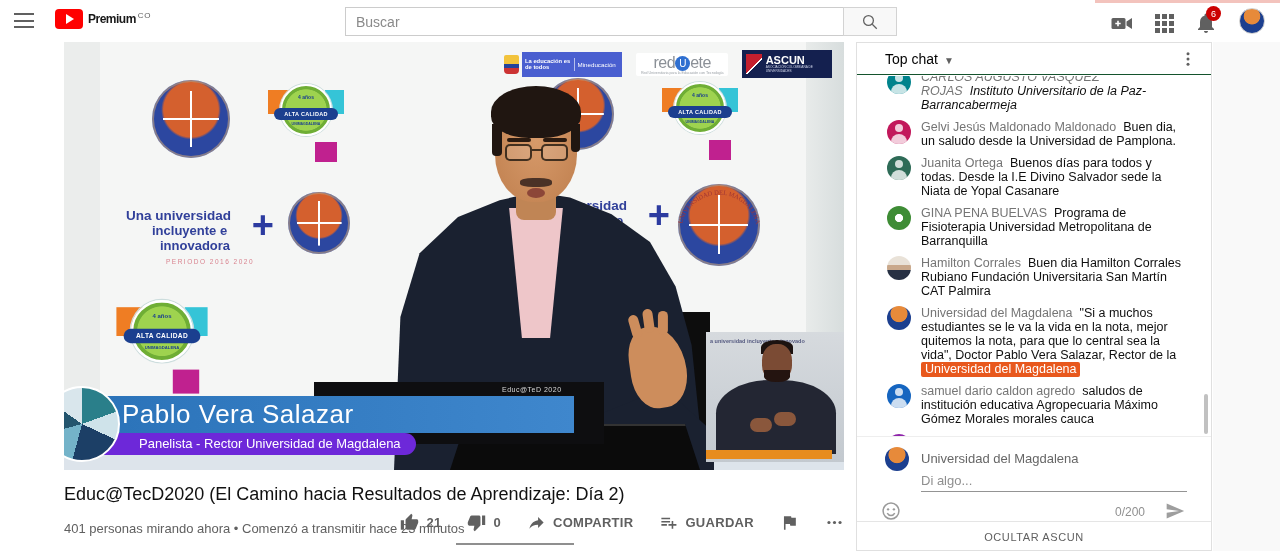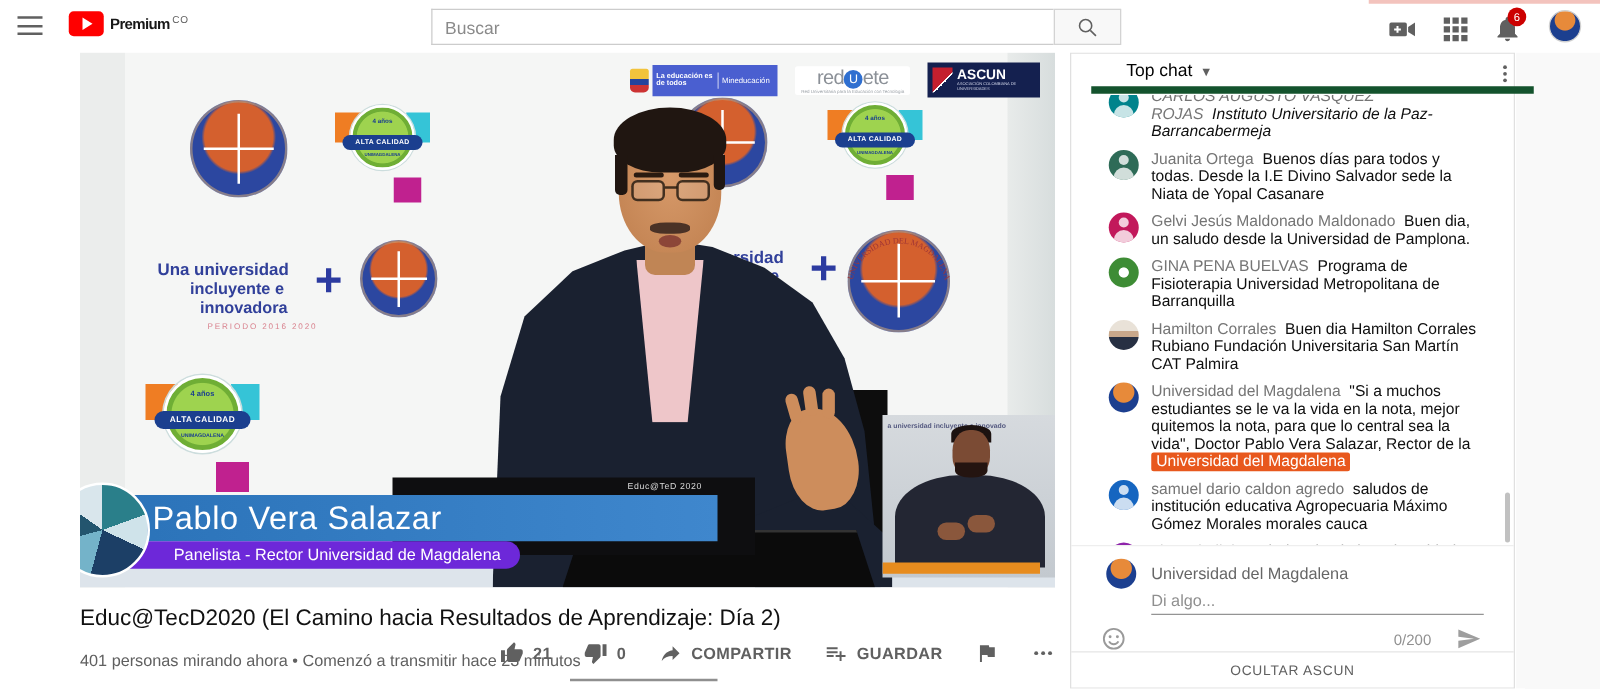--- a/index.html
+++ b/index.html
@@ -113,21 +113,21 @@
   .w-title { position:absolute; left:64px; top:484px; width:700px; font-size:18px; color:#111; }
   .w-stats { position:absolute; left:64px; top:521px; font-size:13px; color:#606060; }
   .actions { position:absolute; left:440px; top:513px; width:404px; display:flex; justify-content:flex-end; align-items:center; gap:26px; color:#606060; }
   .act { display:flex; align-items:center; gap:7px; font-size:13px; font-weight:bold; letter-spacing:.3px; cursor:pointer; color:#606060; }
   .act svg { width:19px; height:19px; }
   .sentiment { position:absolute; left:456px; top:543px; width:118px; height:2px; background:#8f8f8f; }
 
   
   .chat { position:absolute; left:856px; top:42px; width:356px; height:509px; background:#fff; border:1px solid #e0e0e0; }
   .chat-right-fill { position:absolute; left:1213px; top:42px; width:67px; height:509px; background:#f9f9f9; }
-  .chat-head { position:absolute; left:16px; top:0; width:100%; height:32px; border-bottom:6px solid #14532d; display:flex; align-items:center; }
+  .chat-head { position:absolute; left:0; top:0; width:100%; height:32px; border-bottom:1px solid #14532d; display:flex; align-items:center; }
   .chat-head-label { margin-left:28px; font-size:14px; color:#030303; cursor:pointer; }
   .caret { font-size:10px; color:#606060; margin-left:6px; }
   .kebab { position:absolute; right:14px; top:7px; width:18px; height:18px; color:#606060; cursor:pointer; }
   .chat-list { position:absolute; left:0; top:33px; width:354px; height:360px; overflow:hidden; padding-top:3px; }
   .msg { display:flex; gap:10px; padding:4px 24px 4px 30px; font-size:12.5px; line-height:14px; }
   .msg.clipped { margin-top:-13px;font-style:italic; }
   .ava { width:24px; height:24px; border-radius:50%; flex:none; position:relative; overflow:hidden; }
   .ava.person:before { content:""; position:absolute; left:8px; top:4px; width:8px; height:8px; border-radius:50%; background:rgba(255,255,255,.78); }
   .ava.person:after { content:""; position:absolute; left:4px; top:14px; width:16px; height:12px; border-radius:8px 8px 0 0; background:rgba(255,255,255,.78); }
   .ava.photo { background:linear-gradient(180deg,#e9e2d8 0 38%, #c9a88b 38% 58%, #273043 58%) !important; }
@@ -376,26 +376,26 @@
           <circle cx="12" cy="12" r="2"></circle>
           <circle cx="12" cy="19" r="2"></circle>
         </svg>
     </div>
     <div class="chat-list">
       <div class="msg clipped">
         <div class="ava person" style="background-color: rgb(0, 131, 140);"></div>
         <p><span class="author">CARLOS AUGUSTO VASQUEZ ROJAS</span><span class="mtext">Instituto Universitario de la Paz-Barrancabermeja</span></p>
       </div>
       <div class="msg">
+        <div class="ava person" style="background-color: rgb(194, 24, 91);"></div>
+        <p><span class="author">Gelvi Jesús Maldonado Maldonado</span><span class="mtext">Buen dia, un saludo desde la Universidad de Pamplona.</span></p>
+      </div>
+      <div class="msg">
         <div class="ava person" style="background-color: rgb(46, 107, 87);"></div>
         <p><span class="author">Juanita Ortega</span><span class="mtext">Buenos días para todos y todas. Desde la I.E Divino Salvador sede la Niata de Yopal Casanare</span></p>
-      </div>
-      <div class="msg">
-        <div class="ava person" style="background-color: rgb(194, 24, 91);"></div>
-        <p><span class="author">Gelvi Jesús Maldonado Maldonado</span><span class="mtext">Buen dia, un saludo desde la Universidad de Pamplona.</span></p>
       </div>
       <div class="msg">
         <div class="ava logo-g" style="background-color: rgb(62, 140, 53);"></div>
         <p><span class="author">GINA PENA BUELVAS</span><span class="mtext">Programa de Fisioterapia Universidad Metropolitana de Barranquilla</span></p>
       </div>
       <div class="msg">
         <div class="ava photo" style="background-color: rgb(205, 178, 155);"></div>
         <p><span class="author">Hamilton Corrales</span><span class="mtext">Buen dia Hamilton Corrales Rubiano Fundación Universitaria San Martín CAT Palmira</span></p>
       </div>
       <div class="msg">

